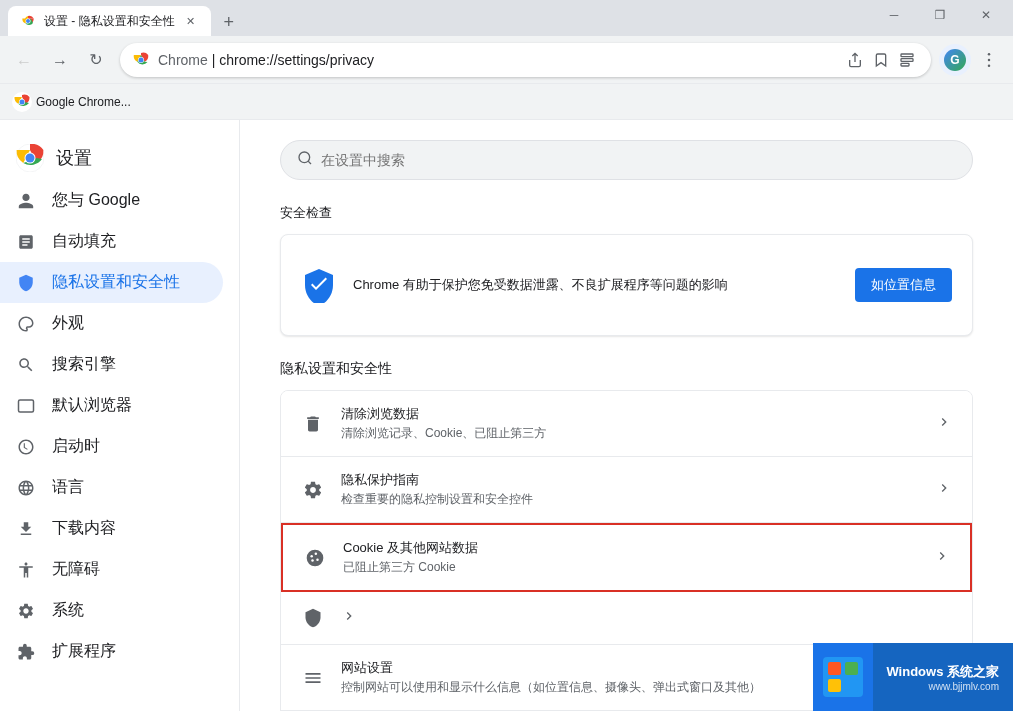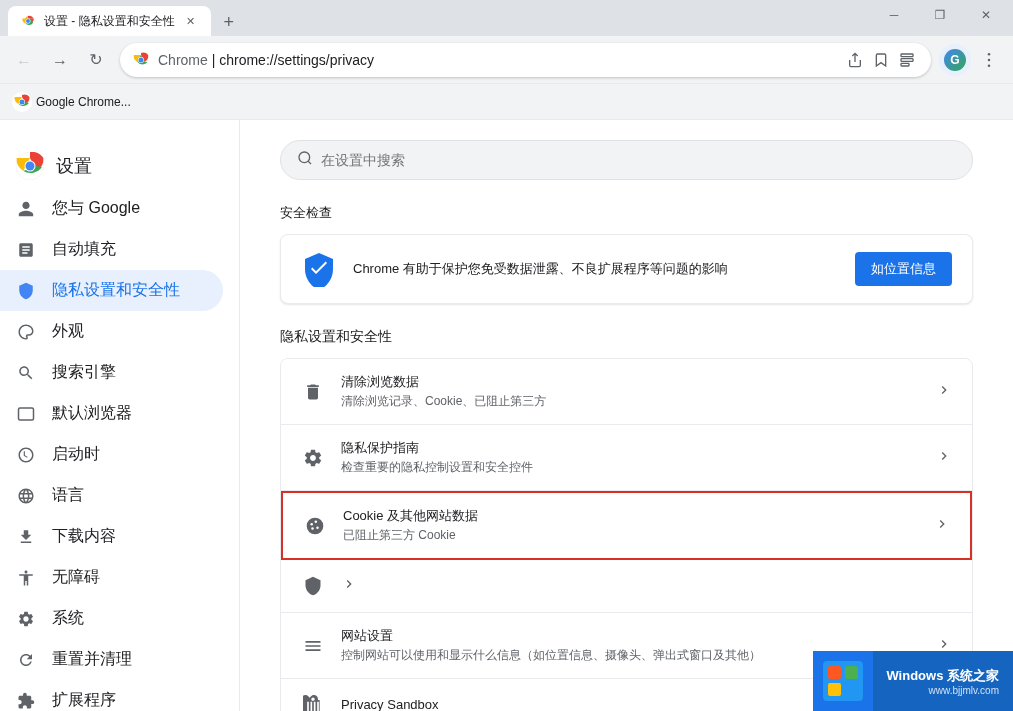--- a/index.html
+++ b/index.html
@@ -37,21 +37,21 @@
 
     
     .app-bar { height: 36px; background: #f1f3f4; display: flex; align-items: center; padding: 0 12px; gap: 4px; flex-shrink: 0; border-bottom: 1px solid #e8eaed; }
     .app-favicon { width: 20px; height: 20px; flex-shrink: 0; }
     .app-label { font-size: 12px; color: #202124; }
 
     
     .settings-page { flex: 1; display: flex; overflow: hidden; background: #fff; }
 
     
-    .sidebar { width: 240px; flex-shrink: 0; overflow-y: auto; background: #fff; padding-top: 16px; border-right: 1px solid #e8eaed; display: flex; flex-direction: column; }
+    .sidebar { width: 240px; flex-shrink: 0; overflow-y: auto; background: #fff; padding-top: 8px; border-right: 1px solid #e8eaed; display: flex; flex-direction: column; }
     .sidebar-header { display: flex; align-items: center; gap: 12px; padding: 16px 16px 8px; }
     .sidebar-title { font-size: 18px; font-weight: 400; color: #202124; }
     .sidebar-item { display: flex; align-items: center; gap: 16px; padding: 10px 16px; cursor: pointer; border-radius: 0 24px 24px 0; margin-right: 16px; color: #202124; }
     .sidebar-item.active { background: #e8f0fe; color: #1a73e8; }
     .sidebar-item.active .sidebar-item-icon { color: #1a73e8; }
     .sidebar-item-icon { width: 20px; height: 20px; display: flex; align-items: center; justify-content: center; color: #5f6368; font-size: 18px; flex-shrink: 0; }
     .sidebar-item-label { font-size: 16px; }
 
     
     .main-content { flex: 1; overflow-y: auto; padding: 20px 40px; background: #fff; position: relative; }
@@ -59,21 +59,21 @@
     
     .search-container { margin-bottom: 24px; }
     .search-box { height: 40px; border: 1px solid #dfe1e5; border-radius: 20px; display: flex; align-items: center; padding: 0 16px; gap: 8px; background: #f1f3f4; }
     .search-icon { color: #5f6368; font-size: 16px; }
     .search-input { border: none; background: transparent; font-size: 14px; color: #5f6368; outline: none; flex: 1; }
 
     
     .section-title { font-size: 13px; color: #202124; margin-bottom: 12px; font-weight: 500; }
 
     
-    .security-check-card { background: #fff; border: 1px solid #e8eaed; border-radius: 8px; padding: 16px 20px; display: flex; align-items: center; gap: 16px; margin-bottom: 24px; box-shadow: 0 1px 2px rgba(0,0,0,0.1); }
+    .security-check-card { background: #fff; border: 1px solid #e8eaed; border-radius: 8px; padding: 32px 20px; display: flex; align-items: center; gap: 16px; margin-bottom: 24px; box-shadow: 0 1px 2px rgba(0,0,0,0.1); }
     .security-shield-icon { width: 36px; height: 36px; flex-shrink: 0; display: flex; align-items: center; justify-content: center; }
     .security-check-text { flex: 1; font-size: 13px; color: #202124; }
     .check-now-btn { background: #1a73e8; color: #fff; border: none; border-radius: 4px; padding: 8px 16px; font-size: 13px; cursor: pointer; white-space: nowrap; }
 
     
     .privacy-section-title { font-size: 14px; color: #202124; margin-bottom: 12px; font-weight: 400; }
 
     
     .settings-list { border: 1px solid #e8eaed; border-radius: 8px; overflow: hidden; }
     .settings-item { display: flex; align-items: center; gap: 16px; padding: 14px 20px; cursor: pointer; border-bottom: 1px solid #e8eaed; background: #fff; }
@@ -303,28 +303,20 @@
     <div class="sidebar-item-icon">
               <svg width="18" height="18" viewBox="0 0 24 24" fill="currentColor">
                 <path d="M19.14 12.94c.04-.3.06-.61.06-.94 0-.32-.02-.64-.07-.94l2.03-1.58c.18-.14.23-.41.12-.61l-1.92-3.32c-.12-.22-.37-.29-.59-.22l-2.39.96c-.5-.38-1.03-.7-1.62-.94l-.36-2.54c-.04-.24-.24-.41-.48-.41h-3.84c-.24 0-.43.17-.47.41l-.36 2.54c-.59.24-1.13.57-1.62.94l-2.39-.96c-.22-.08-.47 0-.59.22L2.74 8.87c-.12.21-.08.47.12.61l2.03 1.58c-.05.3-.09.63-.09.94s.02.64.07.94l-2.03 1.58c-.18.14-.23.41-.12.61l1.92 3.32c.12.22.37.29.59.22l2.39-.96c.5.38 1.03.7 1.62.94l.36 2.54c.05.24.24.41.48.41h3.84c.24 0 .44-.17.47-.41l.36-2.54c.59-.24 1.13-.56 1.62-.94l2.39.96c.22.08.47 0 .59-.22l1.92-3.32c.12-.22.07-.47-.12-.61l-2.01-1.58zM12 15.6c-1.98 0-3.6-1.62-3.6-3.6s1.62-3.6 3.6-3.6 3.6 1.62 3.6 3.6-1.62 3.6-3.6 3.6z"></path>
               </svg>
             </div>
     <span class="sidebar-item-label">系统</span>
   </div>
           <div class="sidebar-item">
     <div class="sidebar-item-icon">
               <svg width="18" height="18" viewBox="0 0 24 24" fill="currentColor">
-                <path d="M17.65 6.35C16.2 4.9 14.21 4 12 4c-4.42 0-7.99 3.58-7.99 8s3.57 8 7.99 8c3.73 0 6.84-2.55 7.73-6h-2.08c-.82 2.33-3.04 4-5.65 4-3.31 0-6-2.69-6-6s2.69-6 6-6c1.66 0 3.14.69 4.22 1.78L13 11h7V4l-2.35 2.35z"></path>
-              </svg>
-            </div>
-    <span class="sidebar-item-label">重置并清理</span>
-  </div>
-          <div class="sidebar-item">
-    <div class="sidebar-item-icon">
-              <svg width="18" height="18" viewBox="0 0 24 24" fill="currentColor">
                 <path d="M20.5 11H19V7c0-1.1-.9-2-2-2h-4V3.5A2.5 2.5 0 0 0 10.5 1 2.5 2.5 0 0 0 8 3.5V5H4c-1.1 0-1.99.9-1.99 2v3.8H3.5c1.49 0 2.7 1.21 2.7 2.7s-1.21 2.7-2.7 2.7H2V20c0 1.1.9 2 2 2h3.8v-1.5c0-1.49 1.21-2.7 2.7-2.7s2.7 1.21 2.7 2.7V22H17c1.1 0 2-.9 2-2v-4h1.5a2.5 2.5 0 0 0 2.5-2.5 2.5 2.5 0 0 0-2.5-2.5z"></path>
               </svg>
             </div>
     <span class="sidebar-item-label">扩展程序</span>
   </div>
         </div>
     </div>
 
     <div class="main-content">
 
@@ -453,21 +445,21 @@
   </div>
         </div>
 
     </div>
 
   </div>
 
 </div>
 
 <div class="watermark-wrapper">
-  <div style="position: relative; width: 200px; height: 60px; background: #1565c0; display: flex; align-items: center; justify-content: flex-end; padding-right: 10px; gap: 0;">
+  <div style="position: relative; width: 200px; height: 68px; background: #1565c0; display: flex; align-items: center; justify-content: flex-end; padding-right: 10px; gap: 0;">
     <div style="position: absolute; left: 0; top: 0; bottom: 0; width: 60px; background: #1a73e8; display: flex; align-items: center; justify-content: center;">
       <svg width="40" height="40" viewBox="0 0 40 40">
         <rect width="40" height="40" rx="4" fill="#2196F3"></rect>
         <rect x="5" y="5" width="13" height="13" rx="2" fill="#FF5722"></rect>
         <rect x="22" y="5" width="13" height="13" rx="2" fill="#4CAF50"></rect>
         <rect x="5" y="22" width="13" height="13" rx="2" fill="#FFC107"></rect>
         <rect x="22" y="22" width="13" height="13" rx="2" fill="#2196F3"></rect>
       </svg>
     </div>
     <div style="display: flex; flex-direction: column; align-items: flex-end; padding-right: 4px;">

